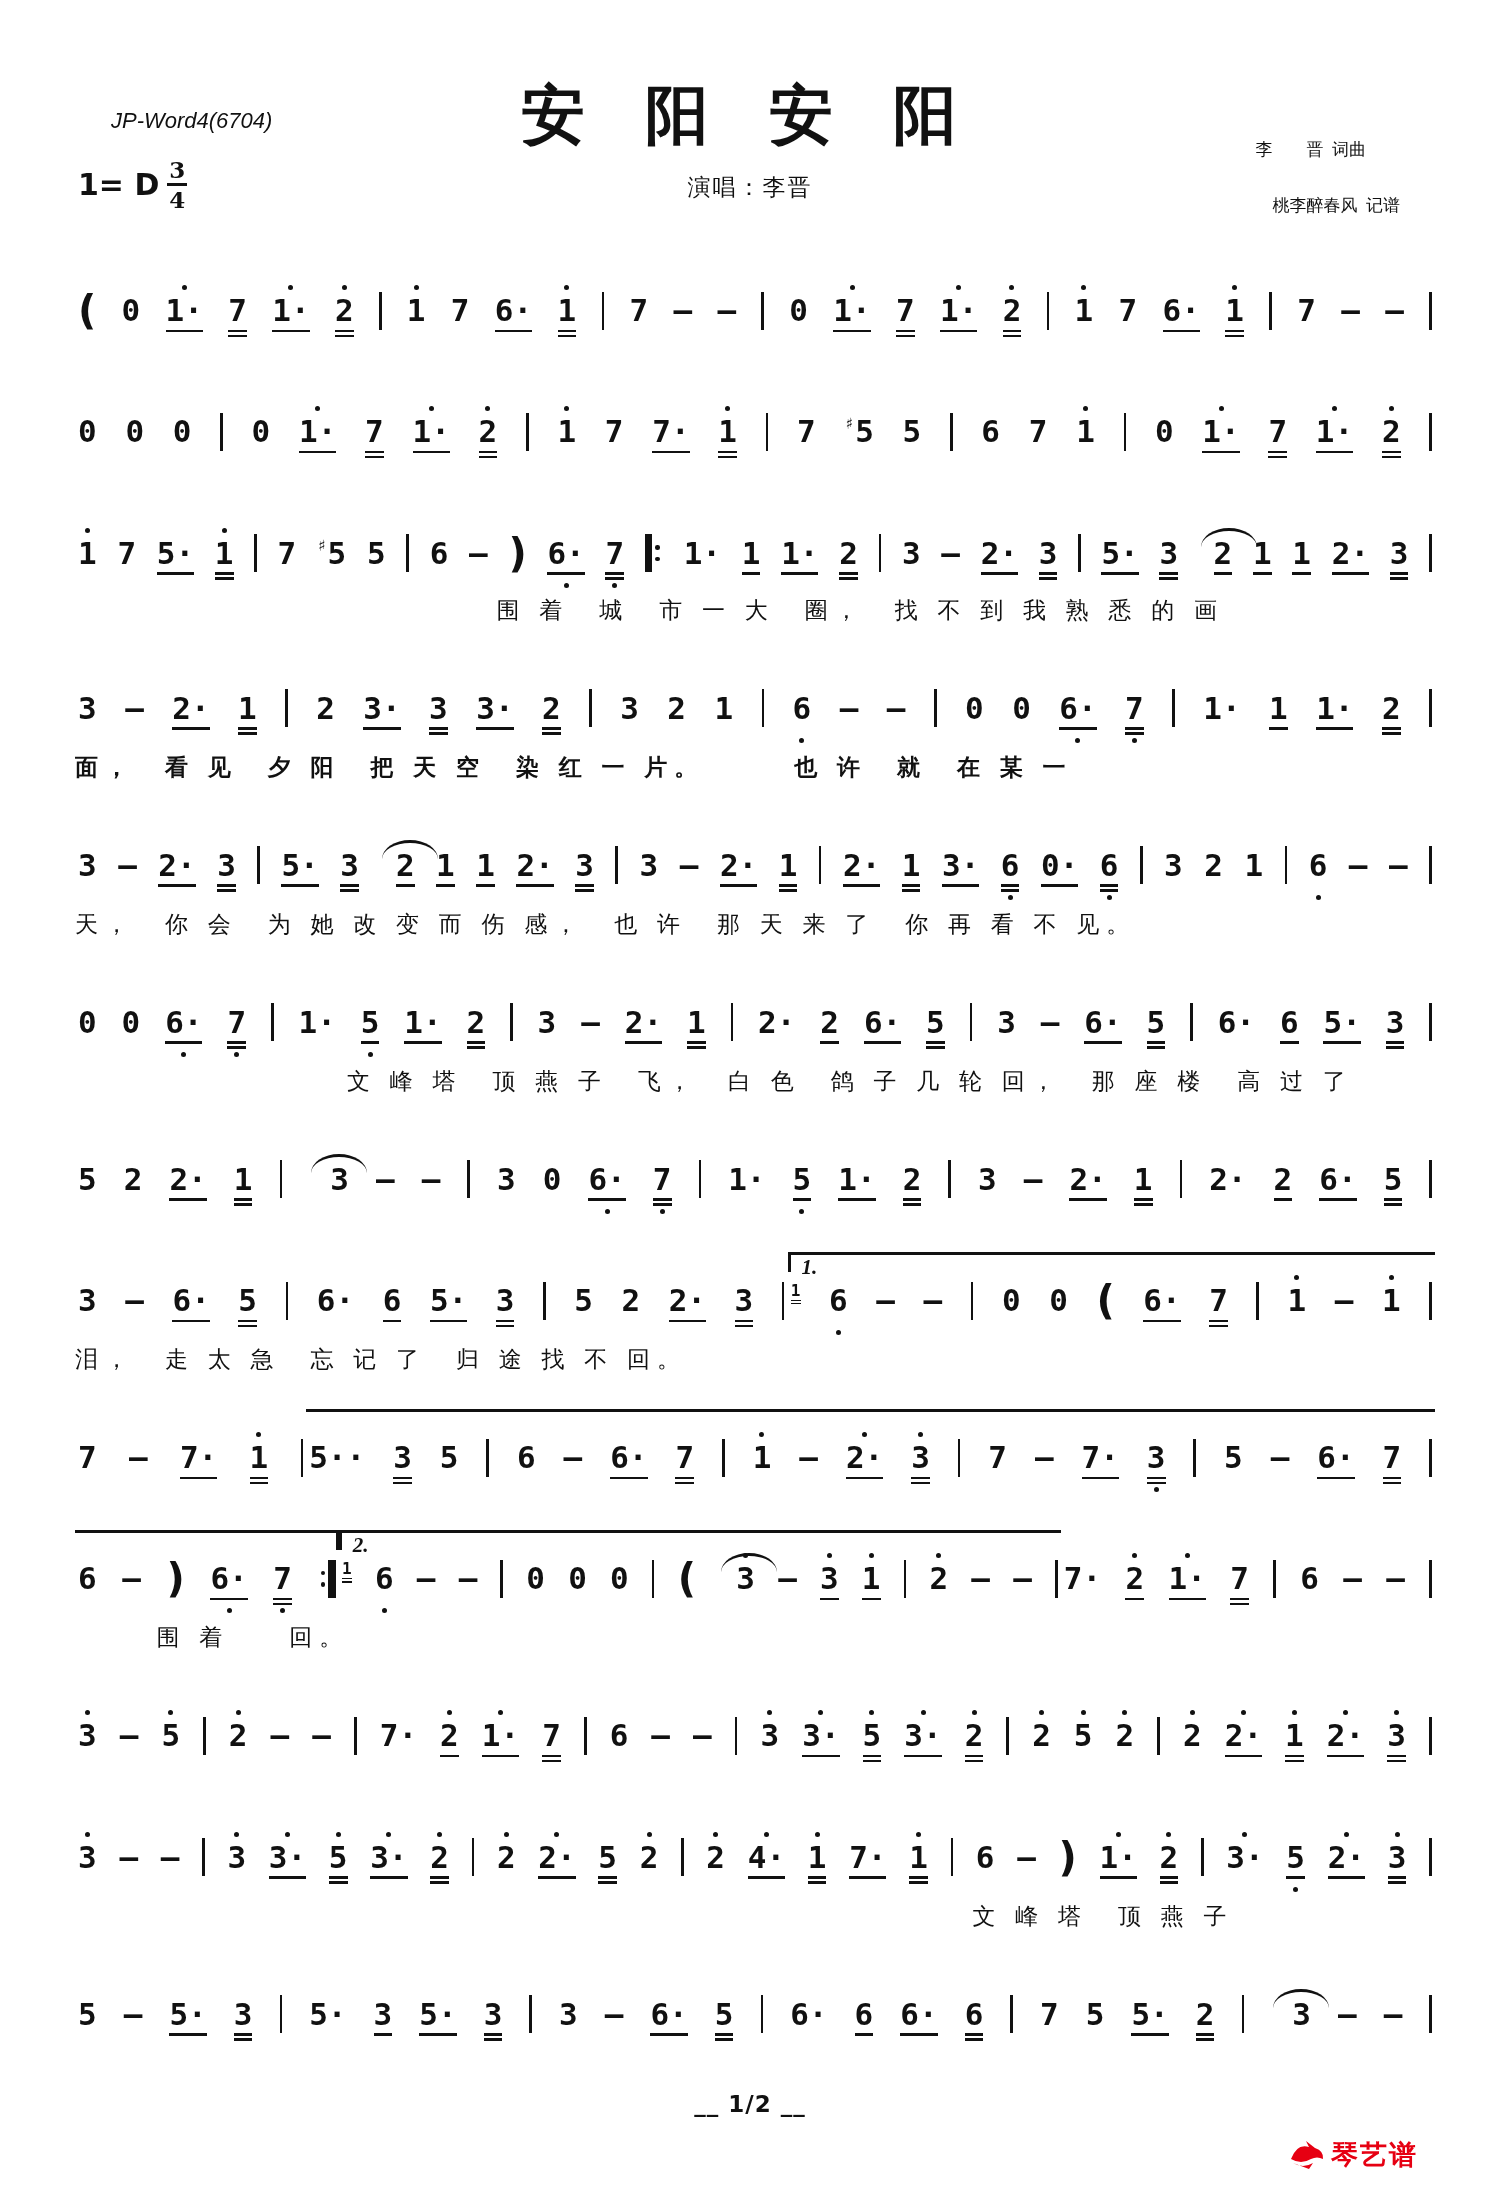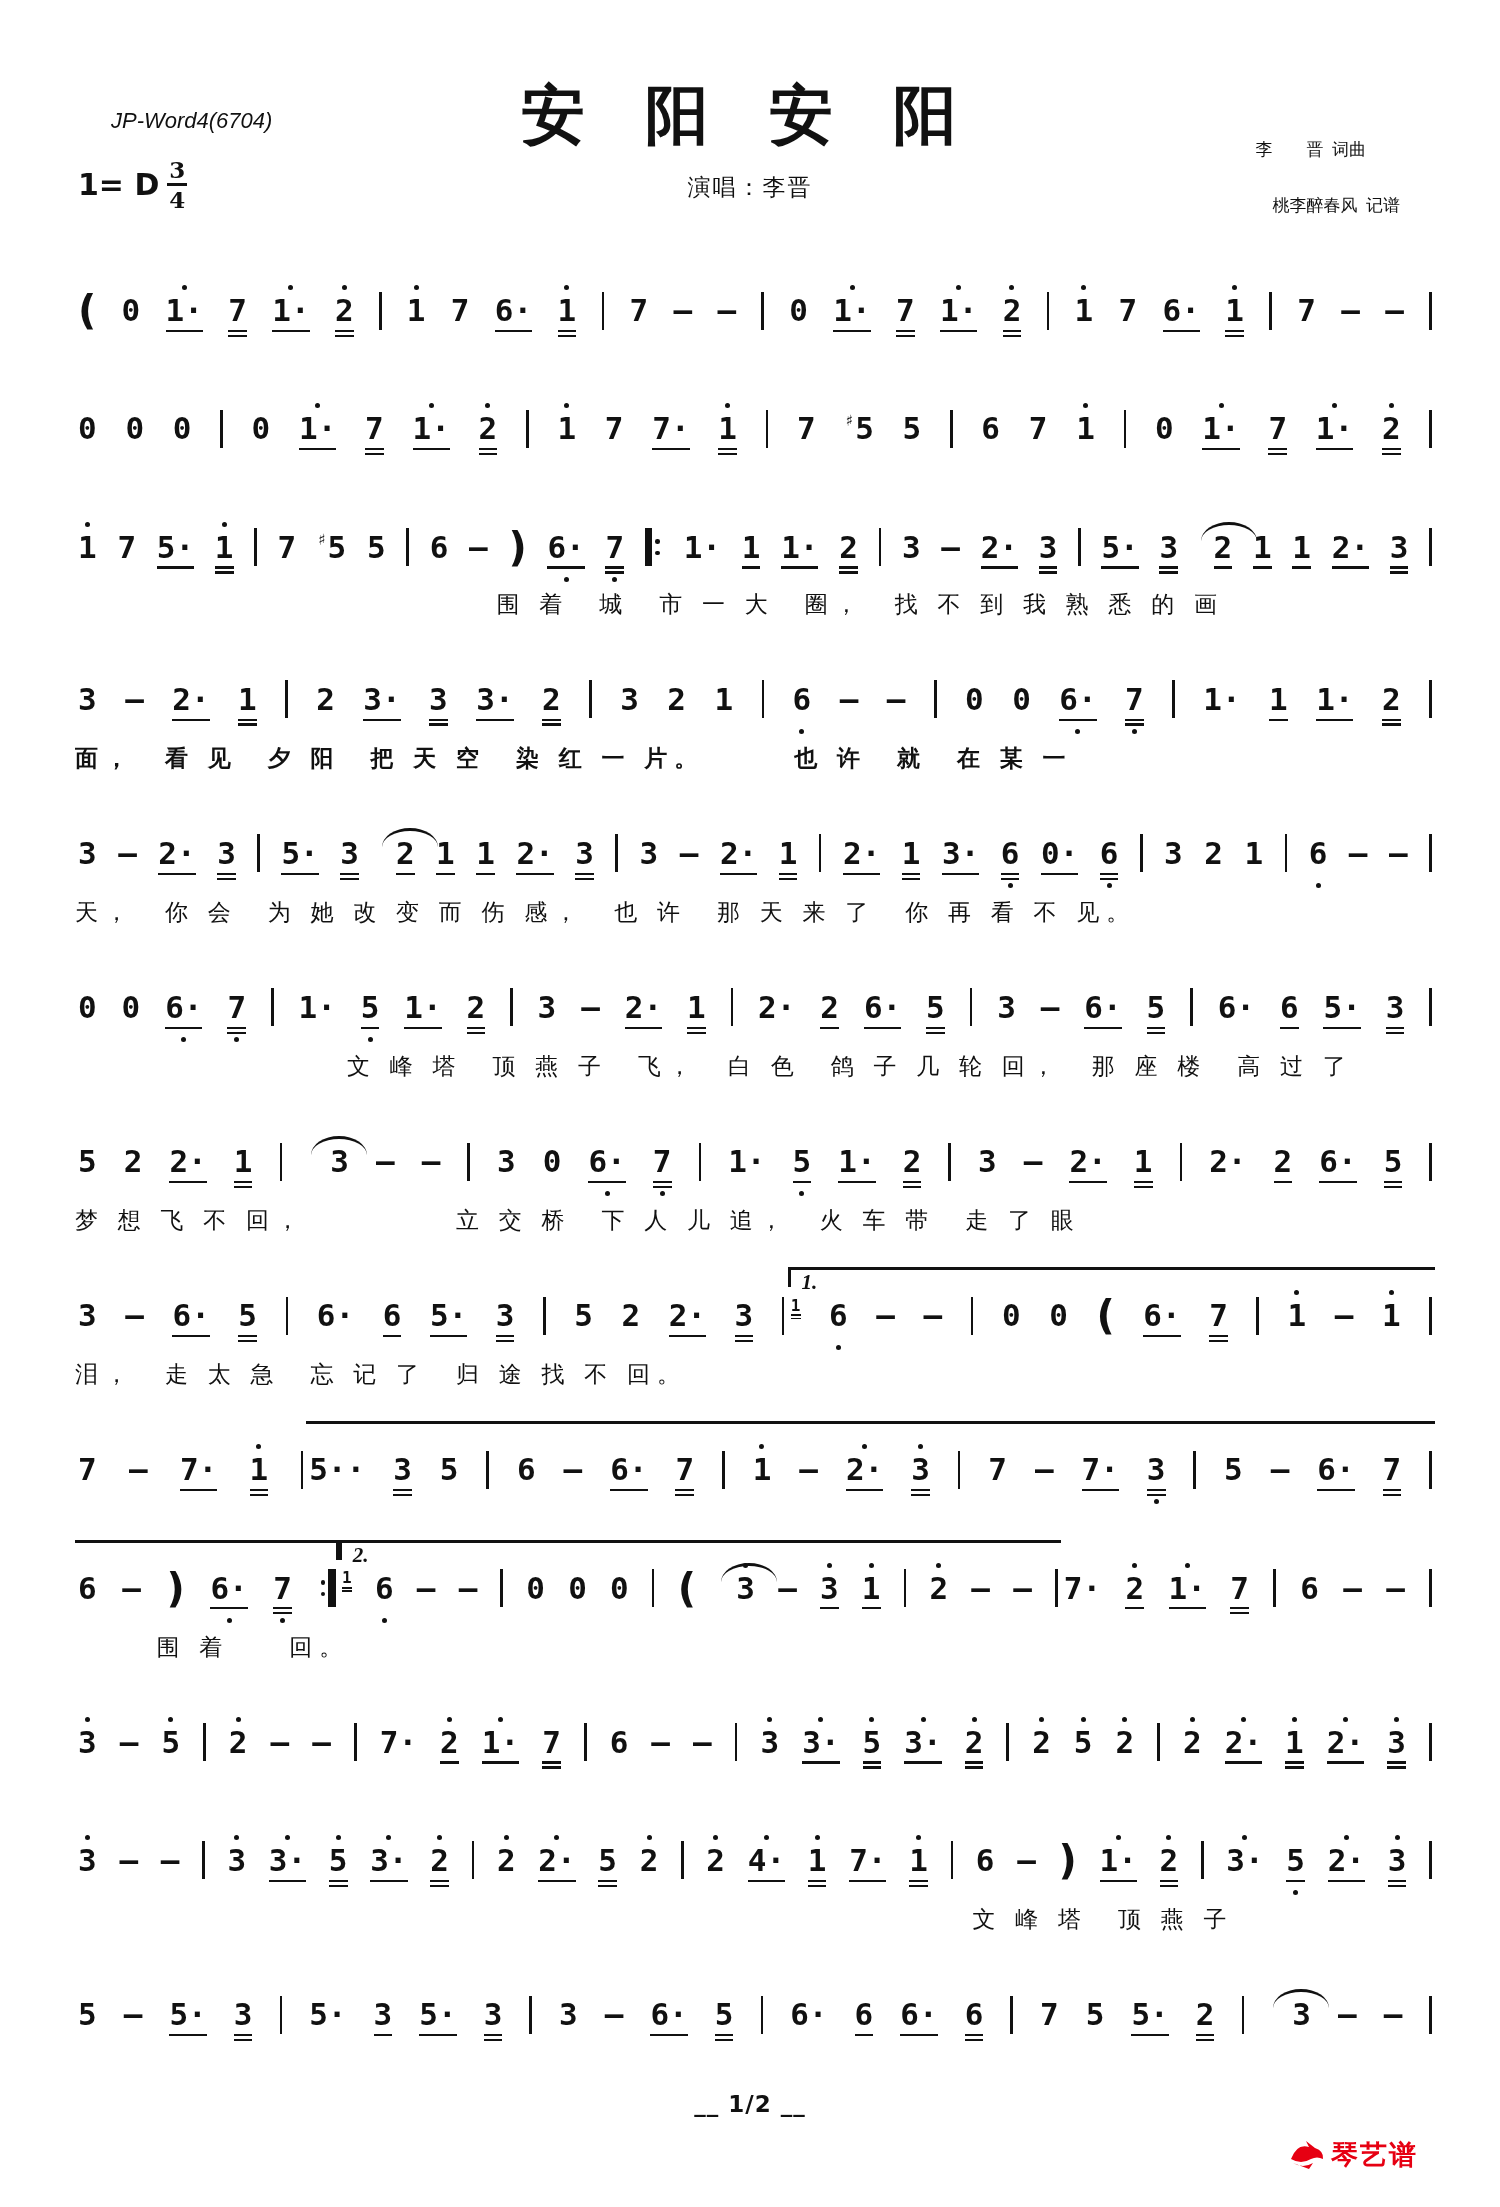--- a/index.html
+++ b/index.html
@@ -1792,21 +1792,20 @@
             <span class="tok bar">
               <span class="slotTop"></span>
               <span class="mid">
                 <i class="barg"></i>
               </span>
               <span class="lines"></span>
               <span class="slotBot"></span>
             </span>
           </div>
         </div>
-        <div class="lyrics" style="padding-left: 0%;">梦 想 飞 不 回，　　　　　立 交 桥　下 人 儿 追，　火 车 带　走 了 眼</div>
       </div>
       <div class="system">
         <div class="sysrow">
           <div class="seg" style="flex-grow: 15;">
             <span class="tok">
               <span class="slotTop"></span>
               <span class="mid">3</span>
               <span class="lines"></span>
               <span class="slotBot"></span>
             </span>

